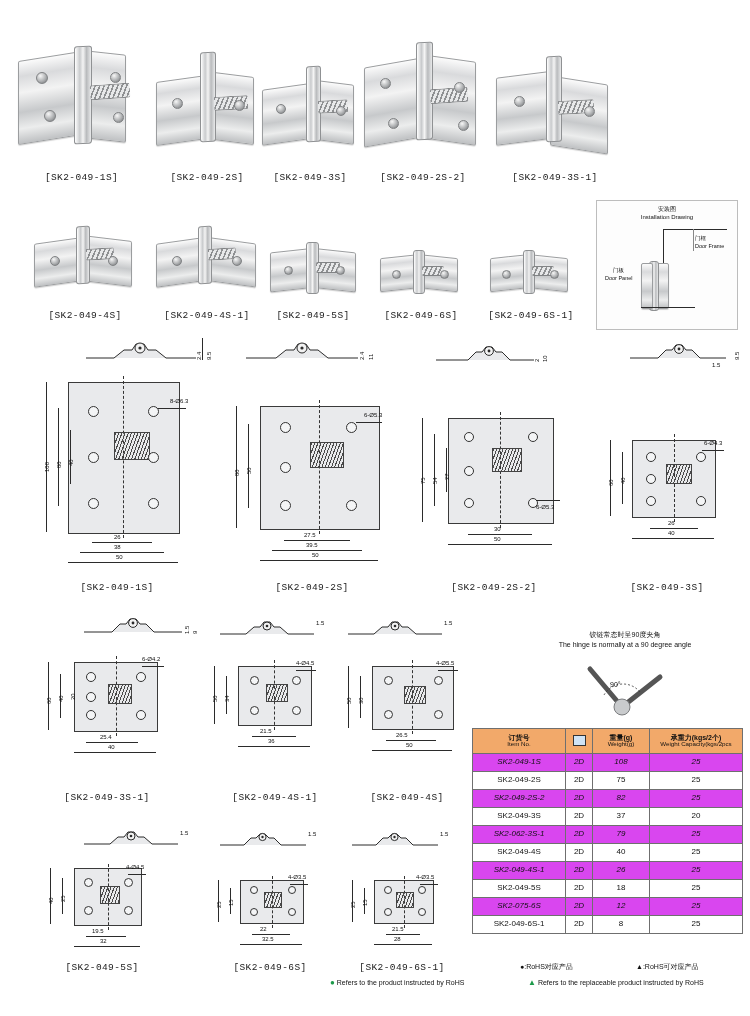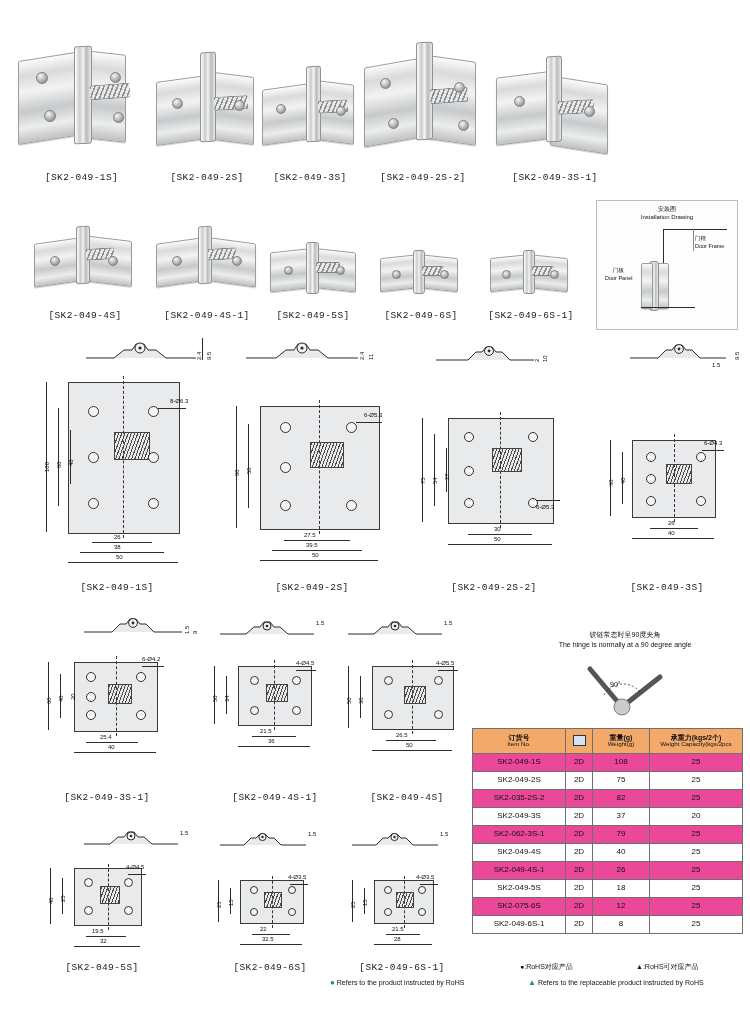--- a/index.html
+++ b/index.html
@@ -82,21 +82,21 @@
     height:17px;
     line-height:1.05;
   }
   .spec thead th{
     background:#f2a96a;
     font-weight:bold;
     font-size:7px;
     height:24px;
     color:#111;
   }
-  .spec tbody tr.odd td{background:#ec4899;}
+  .spec tbody tr.odd td{background:#d946ef;font-style:italic;}
   .spec tbody tr.even td{background:#ffffff;}
   .c-item{width:92px;}
   .c-mark{width:26px;}
   .c-w{width:56px;}
   .c-cap{width:92px;}
   .th2{font-size:6.2px;display:block;font-weight:normal;}
 
   .footnote{position:absolute;font-size:7px;font-family:"Liberation Sans",sans-serif;color:#111;}
   .dot-green{color:#1d9a4a;font-size:8px;}
   .tri-green{color:#1d9a4a;font-size:8px;}
@@ -601,21 +601,21 @@
         <td>108</td>
         <td>25</td>
       </tr>
       <tr class="even">
         <td>SK2-049-2S</td>
         <td>2D</td>
         <td>75</td>
         <td>25</td>
       </tr>
       <tr class="odd">
-        <td>SK2-035-2S-2</td>
+        <td>SK2-049-2S-2</td>
         <td>2D</td>
         <td>82</td>
         <td>25</td>
       </tr>
       <tr class="even">
         <td>SK2-049-3S</td>
         <td>2D</td>
         <td>37</td>
         <td>20</td>
       </tr>

